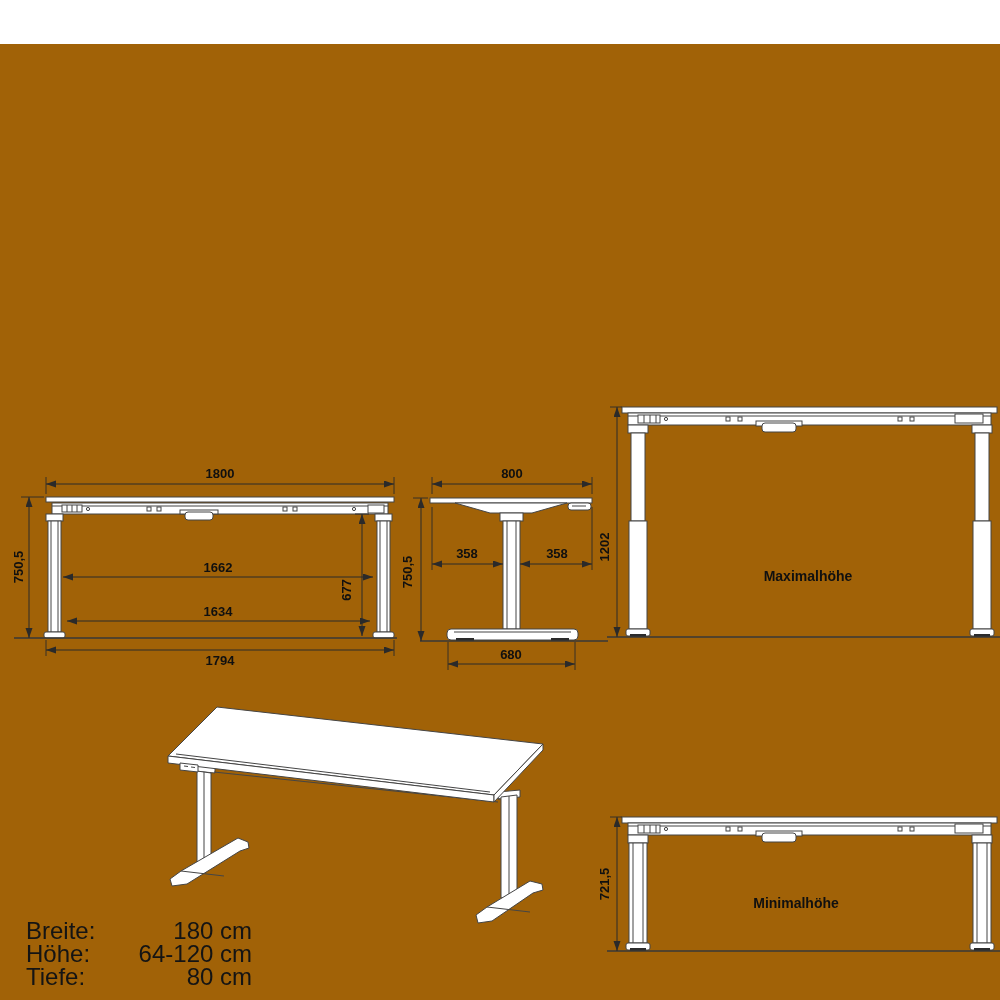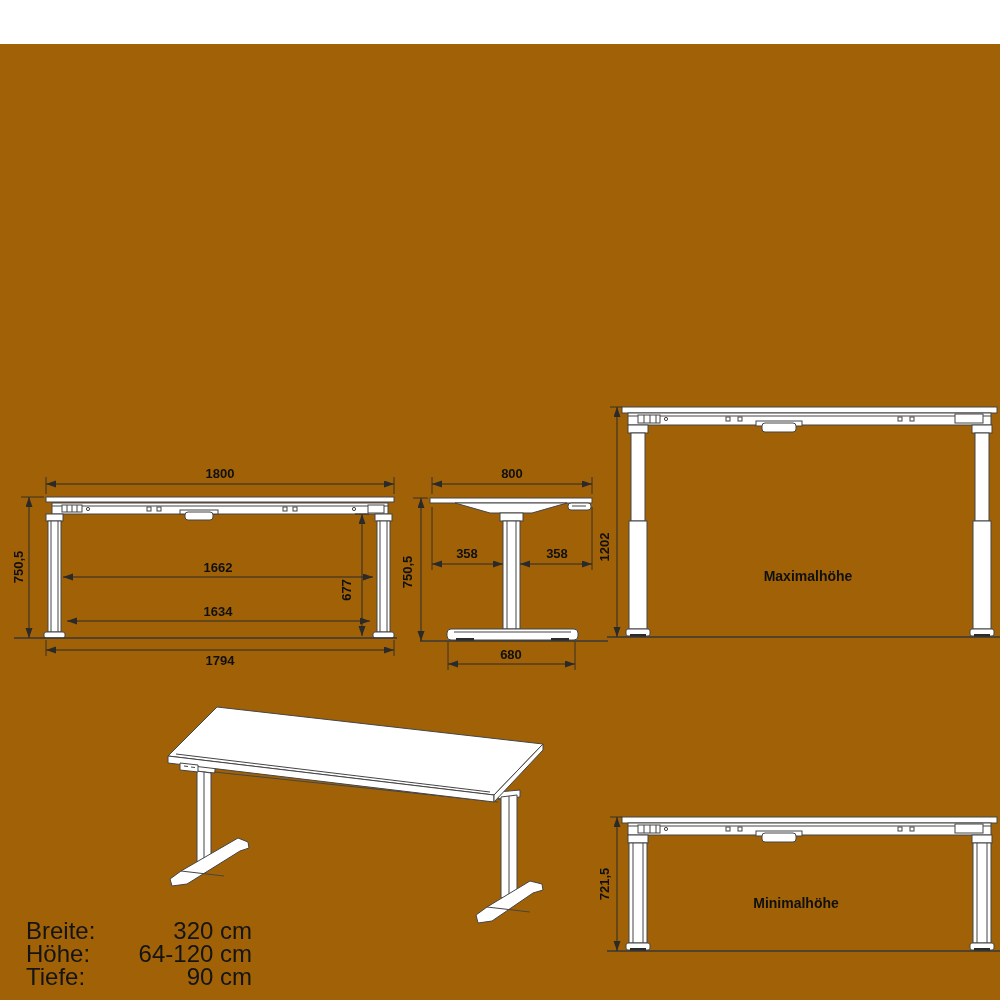--- a/index.html
+++ b/index.html
@@ -223,24 +223,24 @@
     <path class="fw" d="M494,751 L543,700 L543,706 L494,758 Z"></path>
     <path class="fw" d="M180,719 L198,721 L198,728 L180,726 Z"></path>
     <line class="ln" x1="184" y1="722" x2="188" y2="722.5"></line>
     <line class="ln" x1="191" y1="723" x2="195" y2="723.5"></line>
   </g>
 </svg>
 
   <div class="specs">
     <div class="spec-row">
       <span class="spec-label">Breite:</span>
-      <span class="spec-value">320 cm</span>
+      <span class="spec-value">180 cm</span>
     </div>
     <div class="spec-row">
       <span class="spec-label">Höhe:</span>
       <span class="spec-value">64-120 cm</span>
     </div>
     <div class="spec-row">
       <span class="spec-label">Tiefe:</span>
-      <span class="spec-value">90 cm</span>
+      <span class="spec-value">80 cm</span>
     </div>
   </div>
 </div>
 
 </body></html>

